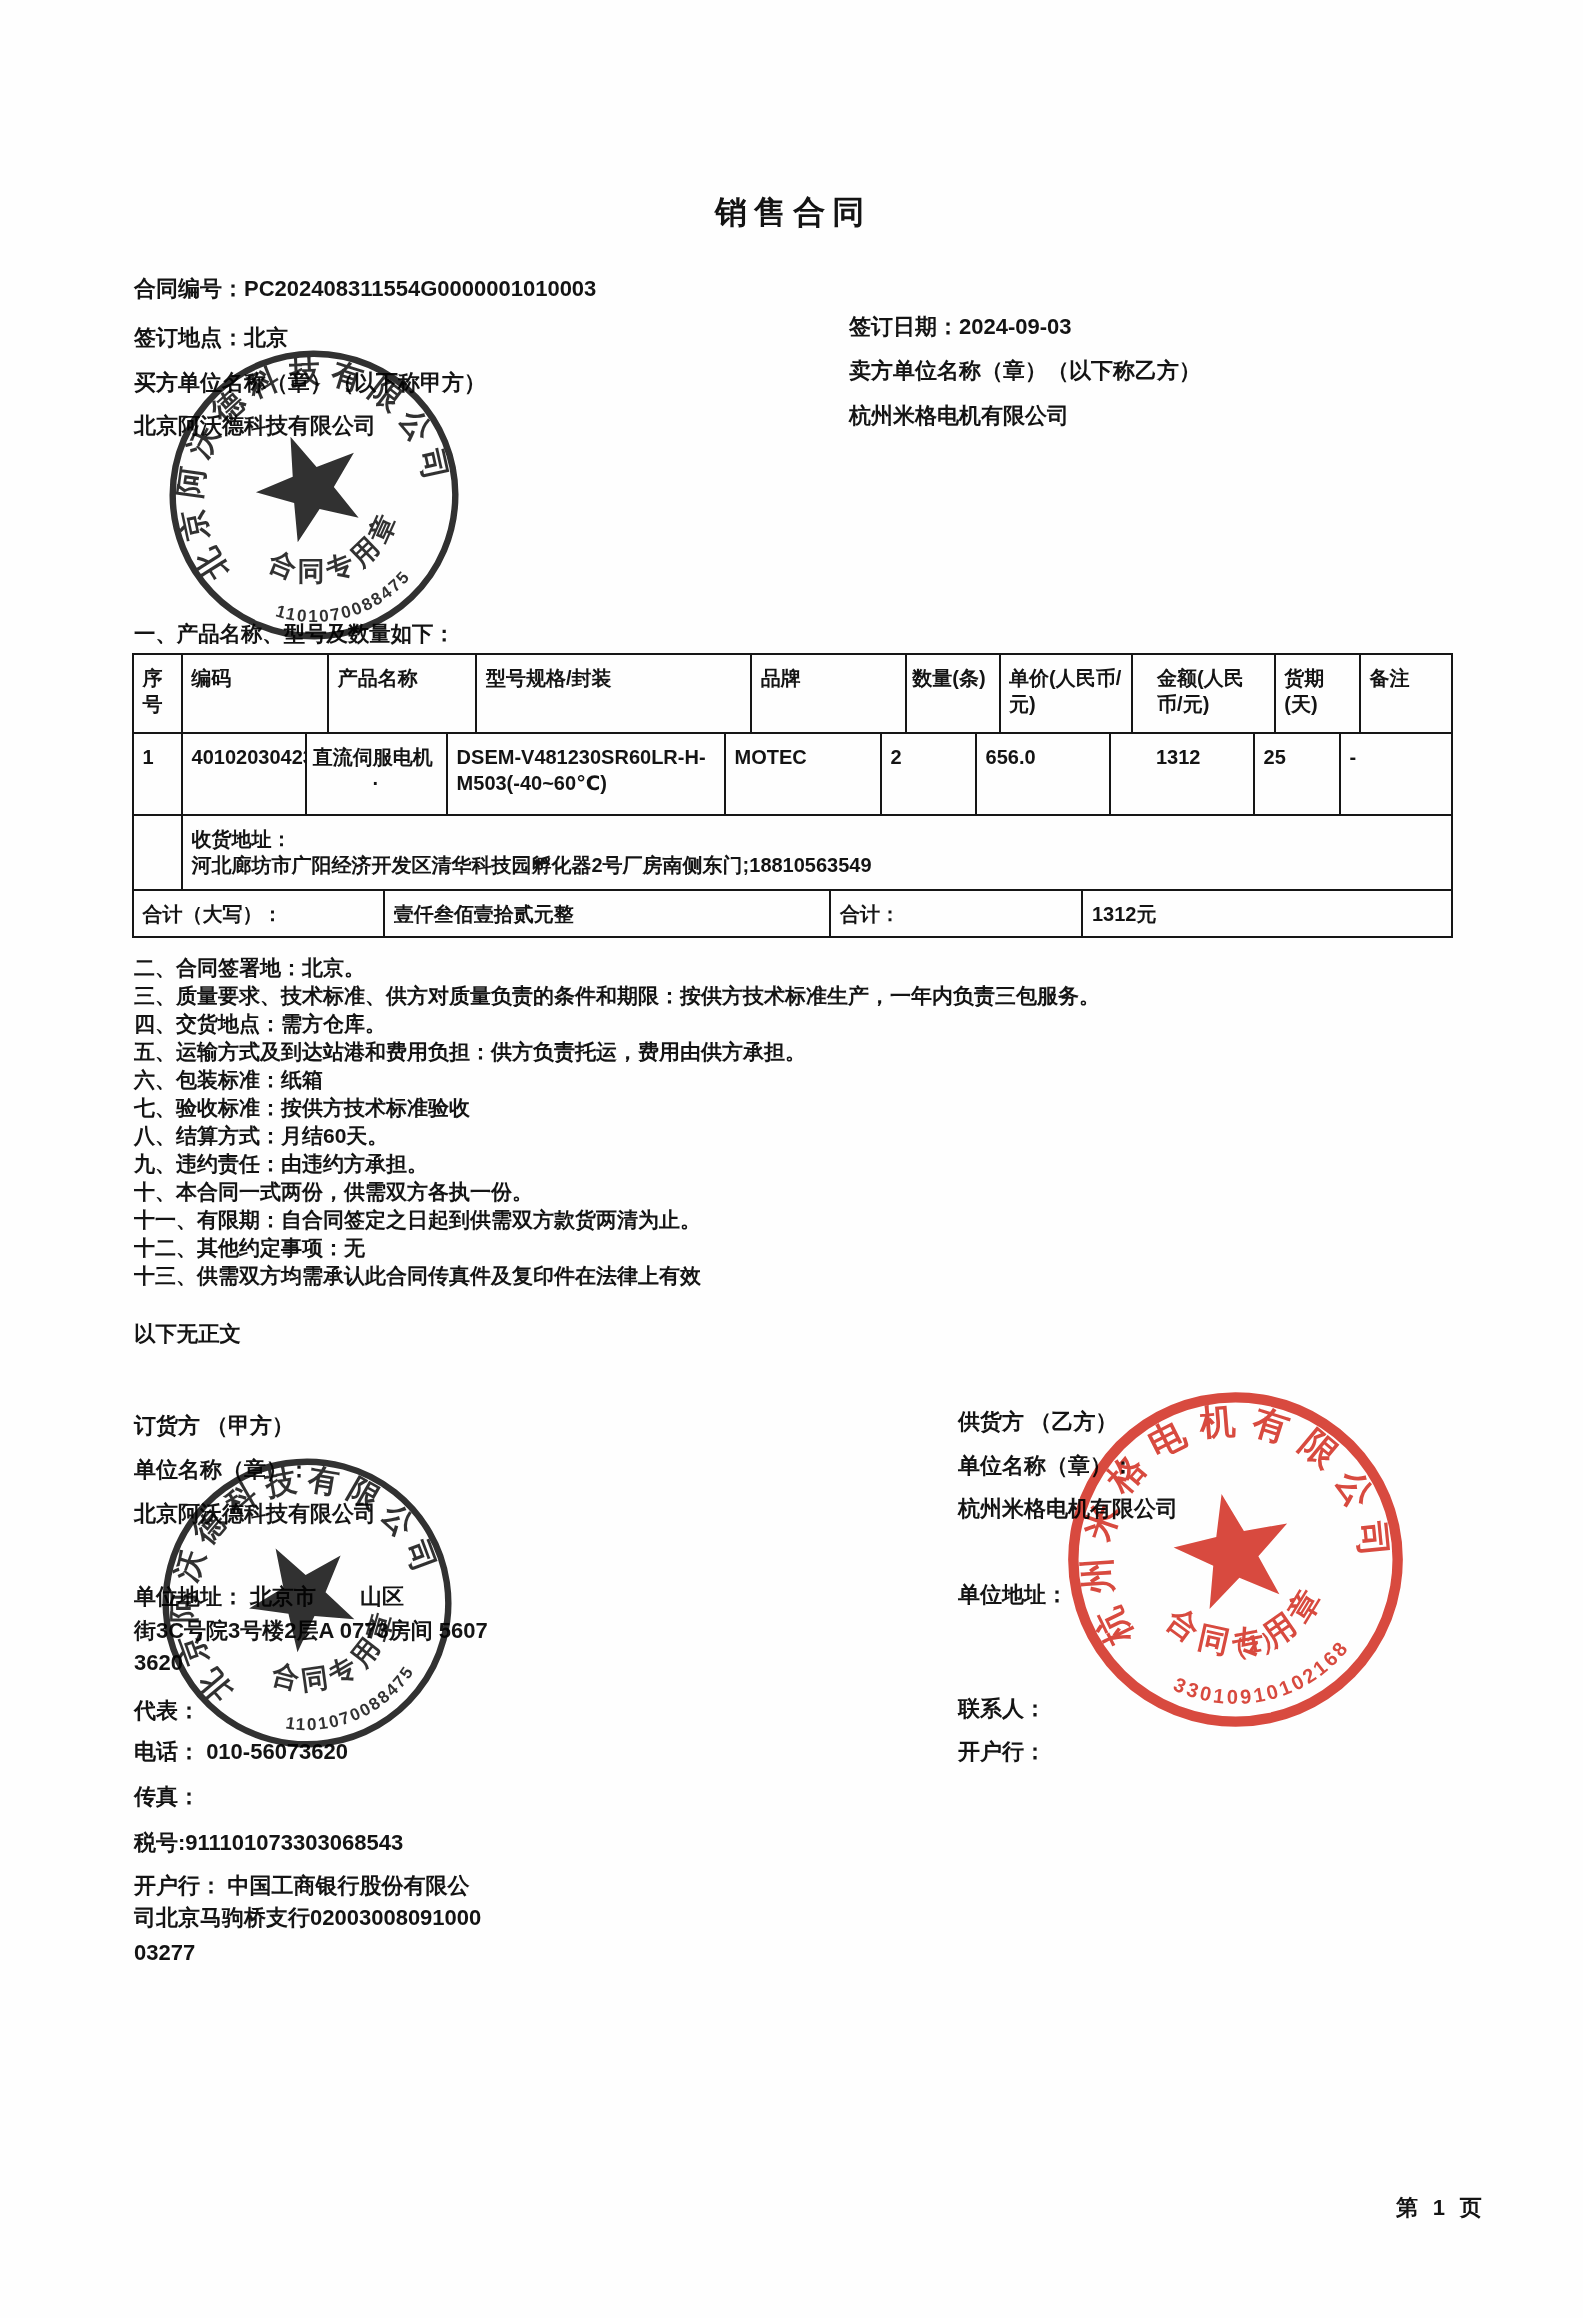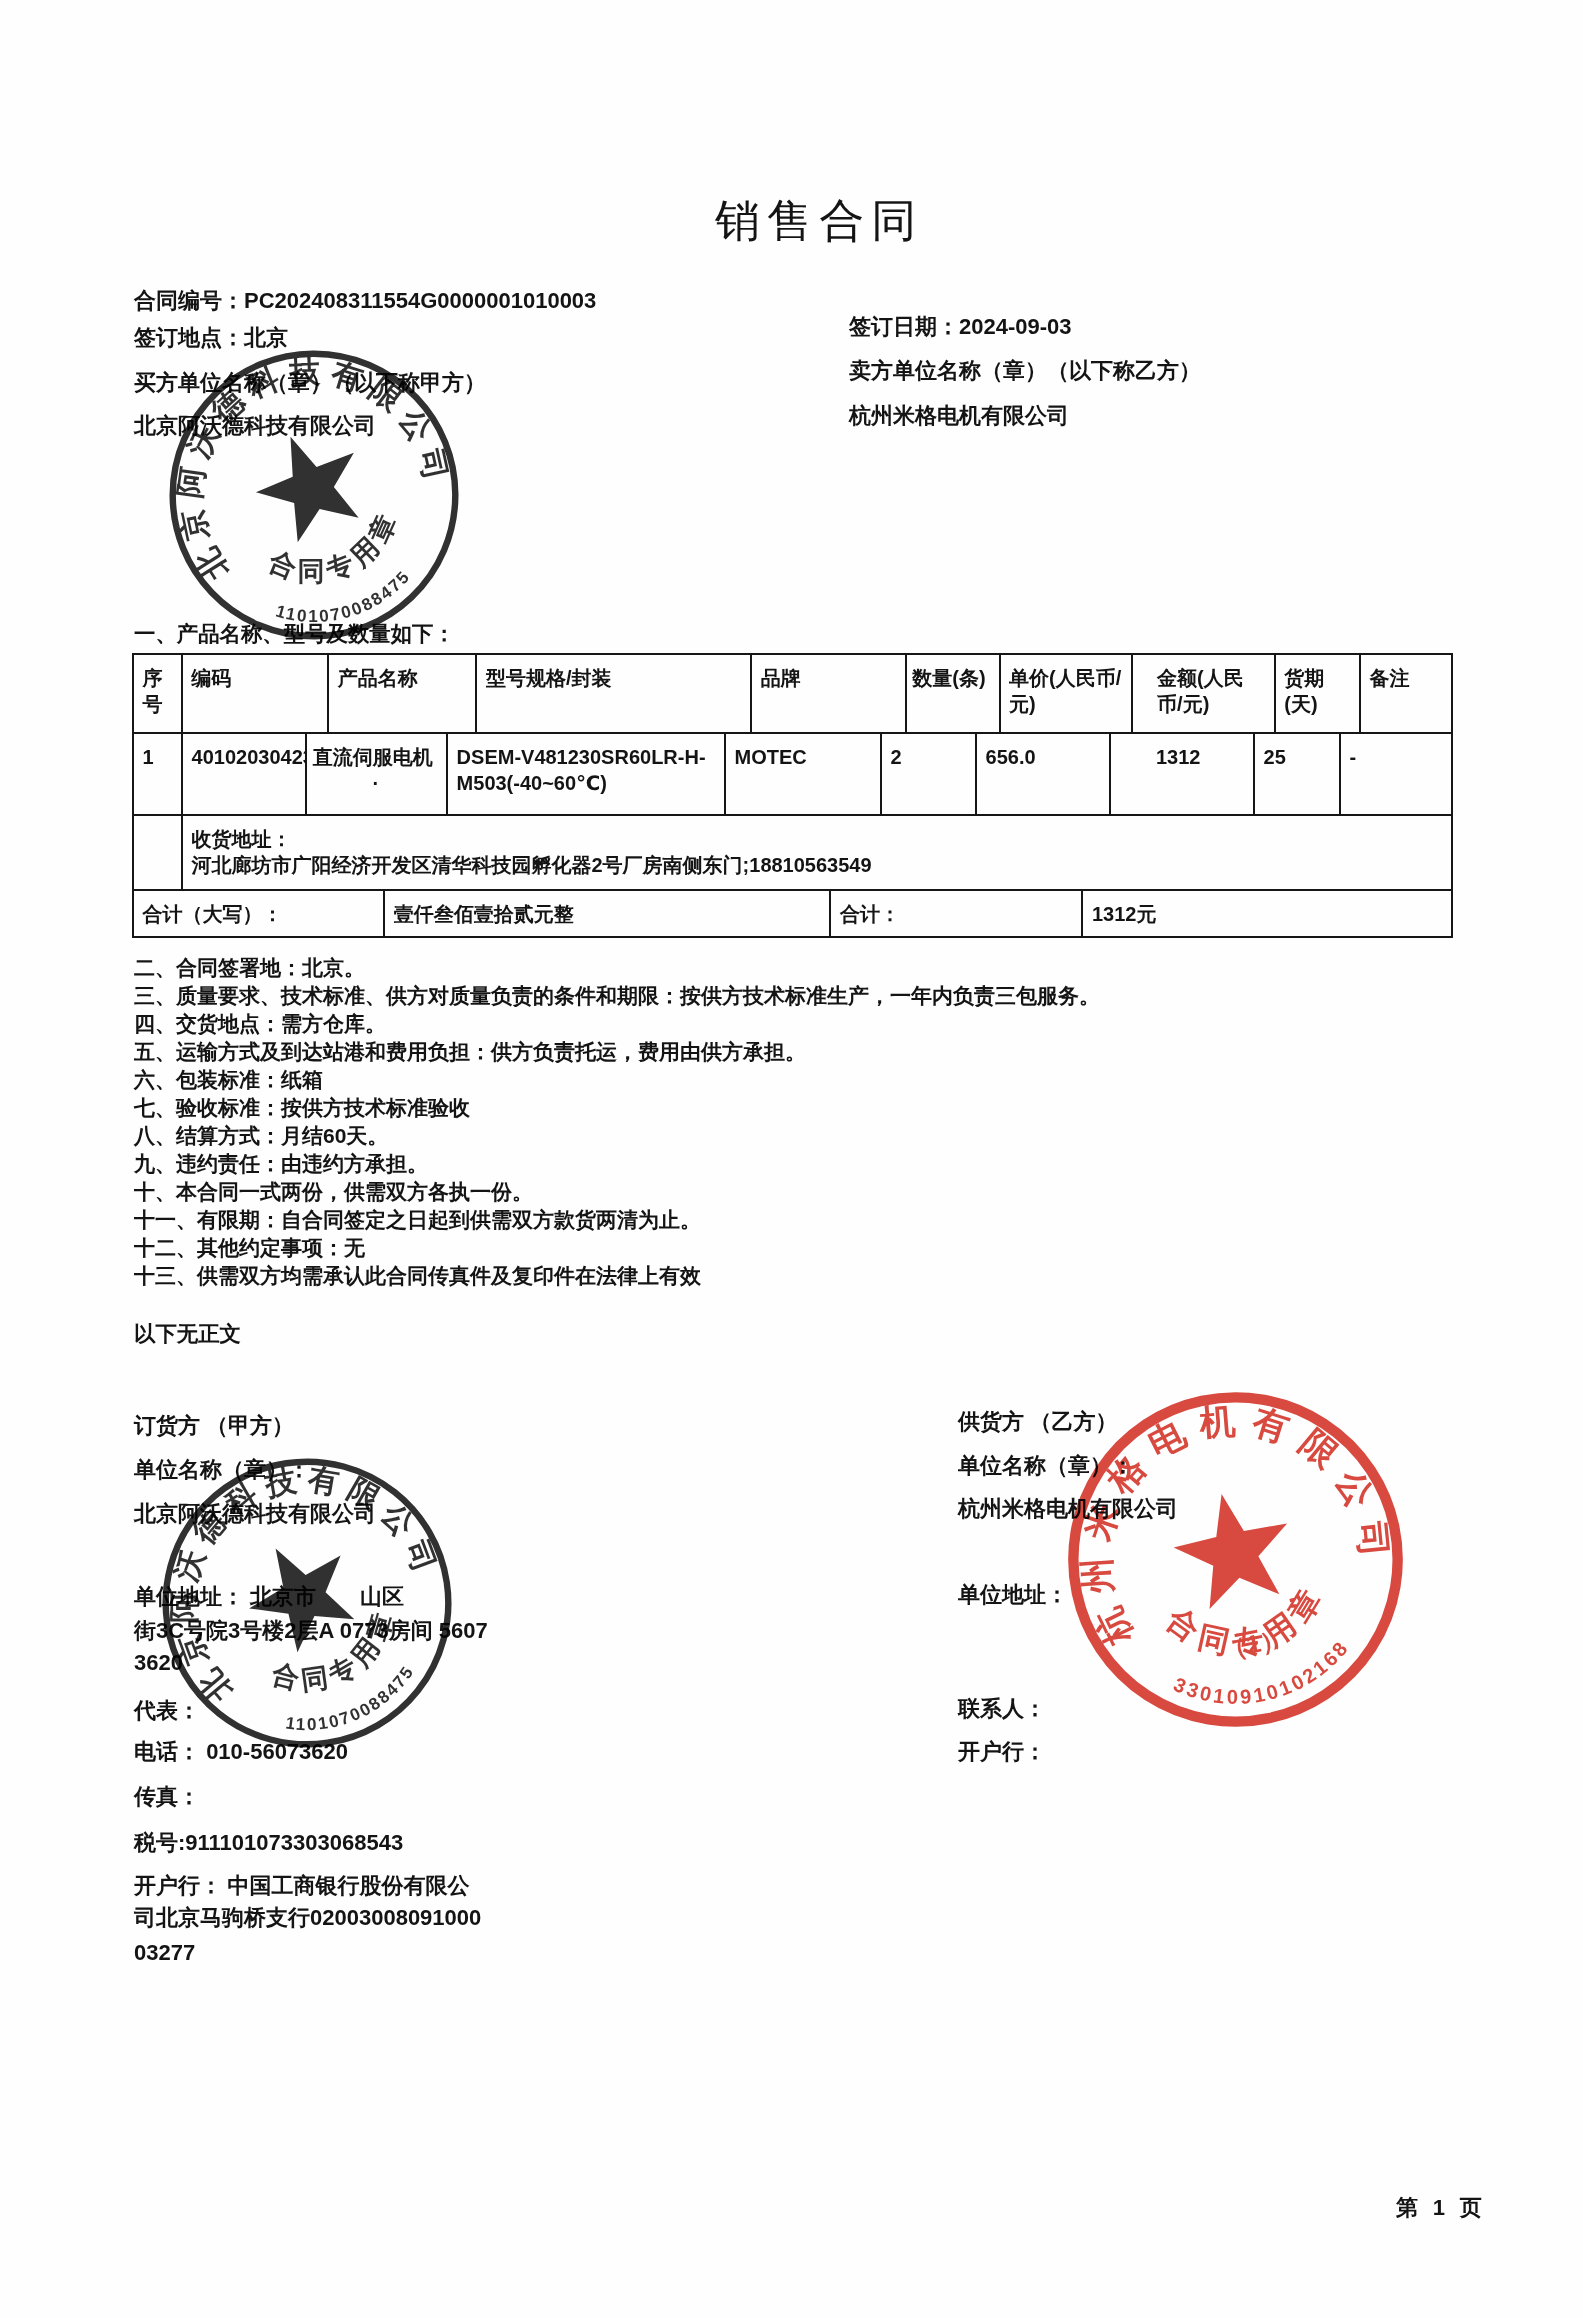--- a/index.html
+++ b/index.html
@@ -1,21 +1,21 @@
 <!DOCTYPE html>
 <html style="font-size:11.4px"><head>
 <meta charset="utf-8">
 <style>
   html,body{margin:0;padding:0;background:#ffffff;}
   .paper{
     position:relative;width:1583px;height:2319px;background:#fefefe;
     font-family:"Liberation Sans","DejaVu Sans",sans-serif;color:#141414;overflow:hidden;
   }
   .tl{position:absolute;font-size:22px;font-weight:700;line-height:1.2;white-space:nowrap;}
-  .title{position:absolute;font-size:45px;font-weight:400;letter-spacing:7.1px;}
+  .title{position:absolute;font-size:32px;font-weight:700;letter-spacing:7.1px;}
   
   .ctable{position:absolute;left:132px;top:653px;width:1321px;border:2.1px solid #161616;box-sizing:border-box;}
   .trow{display:flex;border-bottom:2.1px solid #161616;box-sizing:border-box;}
   .trow:last-child{border-bottom:none;}
   .cell{box-sizing:border-box;border-right:2.1px solid #161616;padding:10px 7.1px 4.3px 8.6px;
         font-size:20px;font-weight:700;line-height:1.3;overflow:hidden;}
   .cell:last-child{border-right:none;}
   .hrow{height:79px;}
   .drow{height:82px;}
   .arow{height:75px;}
@@ -30,21 +30,21 @@
   .stamp text{font-family:"Liberation Sans","DejaVu Sans",sans-serif;}
   .footer{position:absolute;left:1396px;top:2193px;font-size:22px;font-weight:700;letter-spacing:4.3px;}
 </style>
 </head>
 <body>
 
 <div class="paper">
 
   <div class="title" style="left:715px;top:191px;">销售合同</div>
 
-  <div class="tl" style="left:134px;top:288px;">
+  <div class="tl" style="left:134px;top:276px;">
     <span>合同编号：</span><span>PC202408311554G0000001010003</span>
   </div>
   <div class="tl" style="left:134px;top:325px;">
     <span>签订地点：</span><span>北京</span>
   </div>
   <div class="tl" style="left:134px;top:370px;">买方单位名称（章）（以下称甲方）</div>
   <div class="tl" style="left:134px;top:413px;">北京阿沃德科技有限公司</div>
 
   <div class="tl" style="left:849px;top:314px;">
     <span>签订日期：</span><span>2024-09-03</span>

